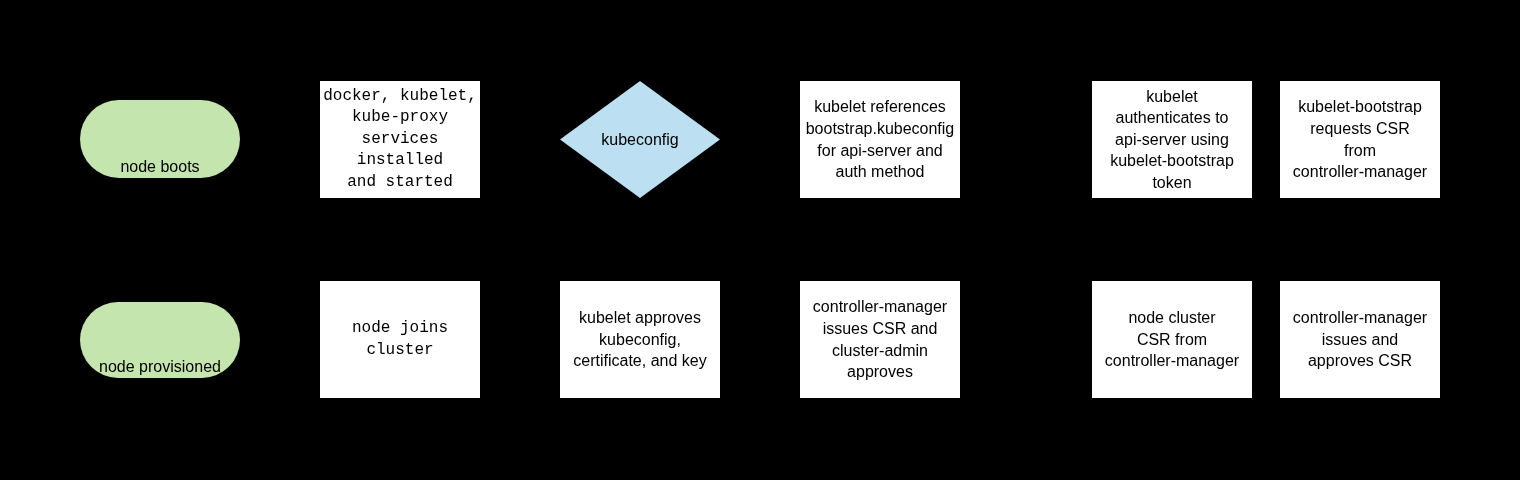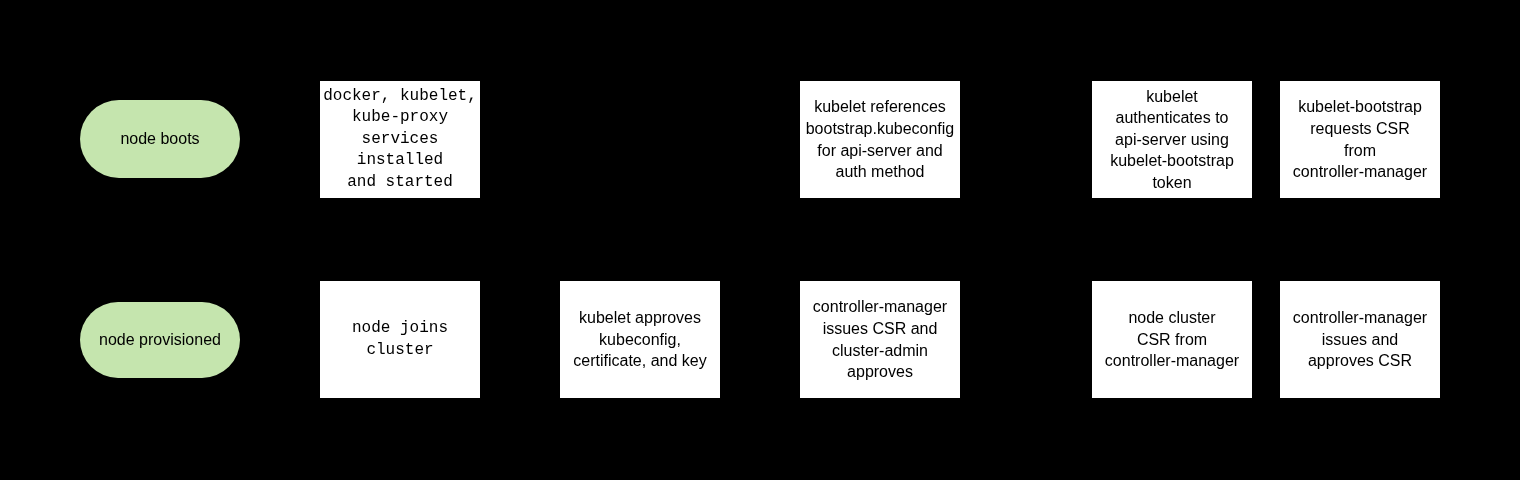--- a/index.html
+++ b/index.html
@@ -37,20 +37,21 @@
   }
   .decision {
     background: var(--decision-fill, #bddff2);
     height: 117px;
     clip-path: polygon(50% 0, 100% 50%, 50% 100%, 0 50%);
   }
   .terminator {
     background: var(--terminator-fill, #c5e5ae);
     height: 78px;
     border-radius: 39px;
+    align-items: flex-end;
   }
   
   .c0 { left: 80px; }
   .c1 { left: 320px; font-family: Liberation Mono, monospace; }
   .c2 { left: 560px; }
   .c3 { left: 800px; }
   .c4 { left: 1092px; }
   .c5 { left: 1280px; }
   
   .r0.process, .r0.decision { top: 81px; }
@@ -64,20 +65,23 @@
 <div class="canvas">
 
   <div class="node terminator r0 c0">
     <span class="label">node boots</span>
   </div>
   <div class="node process r0 c1">
     <span class="label">docker, kubelet,
 kube-proxy
 services installed
 and started</span>
+  </div>
+  <div class="node decision r0 c2">
+    <span class="label">kubeconfig</span>
   </div>
   <div class="node process r0 c3">
     <span class="label">kubelet references
 bootstrap.kubeconfig
 for api-server and
 auth method</span>
   </div>
   <div class="node process r0 c4">
     <span class="label">kubelet
 authenticates to

